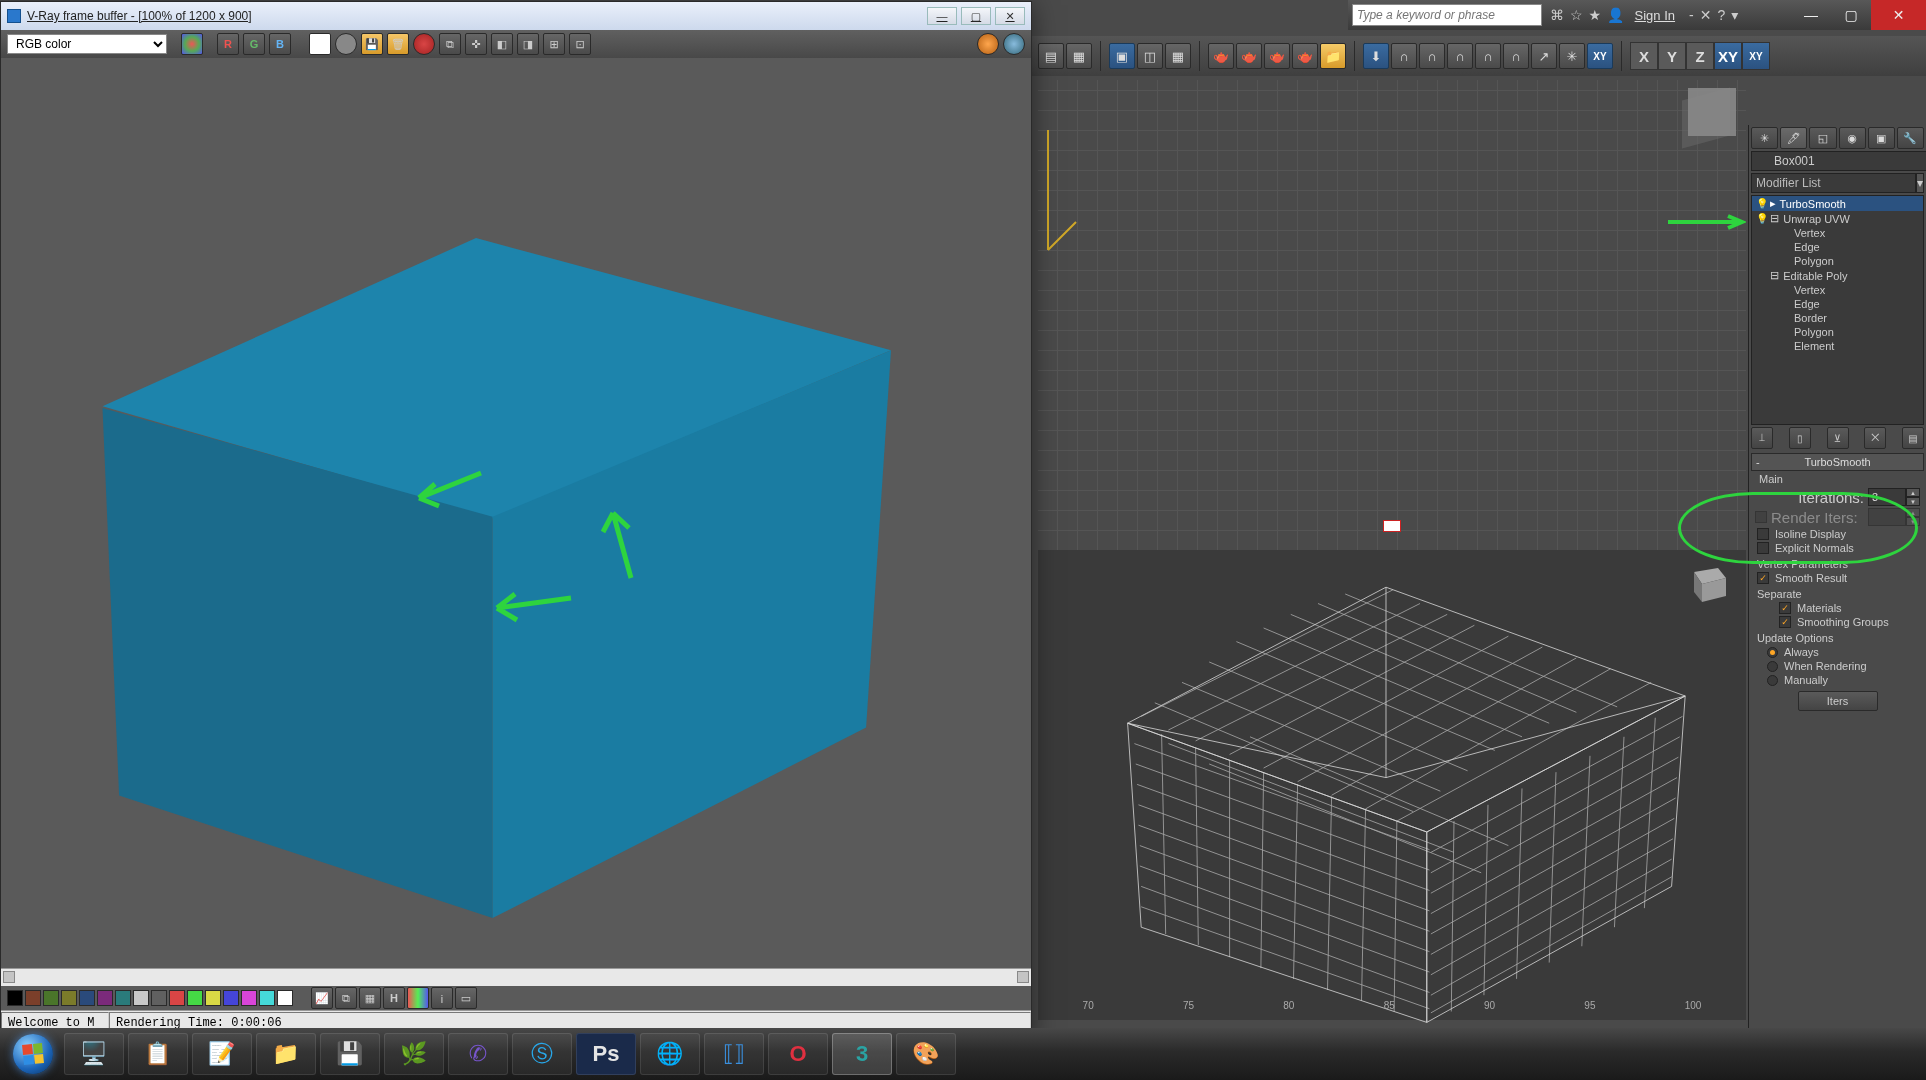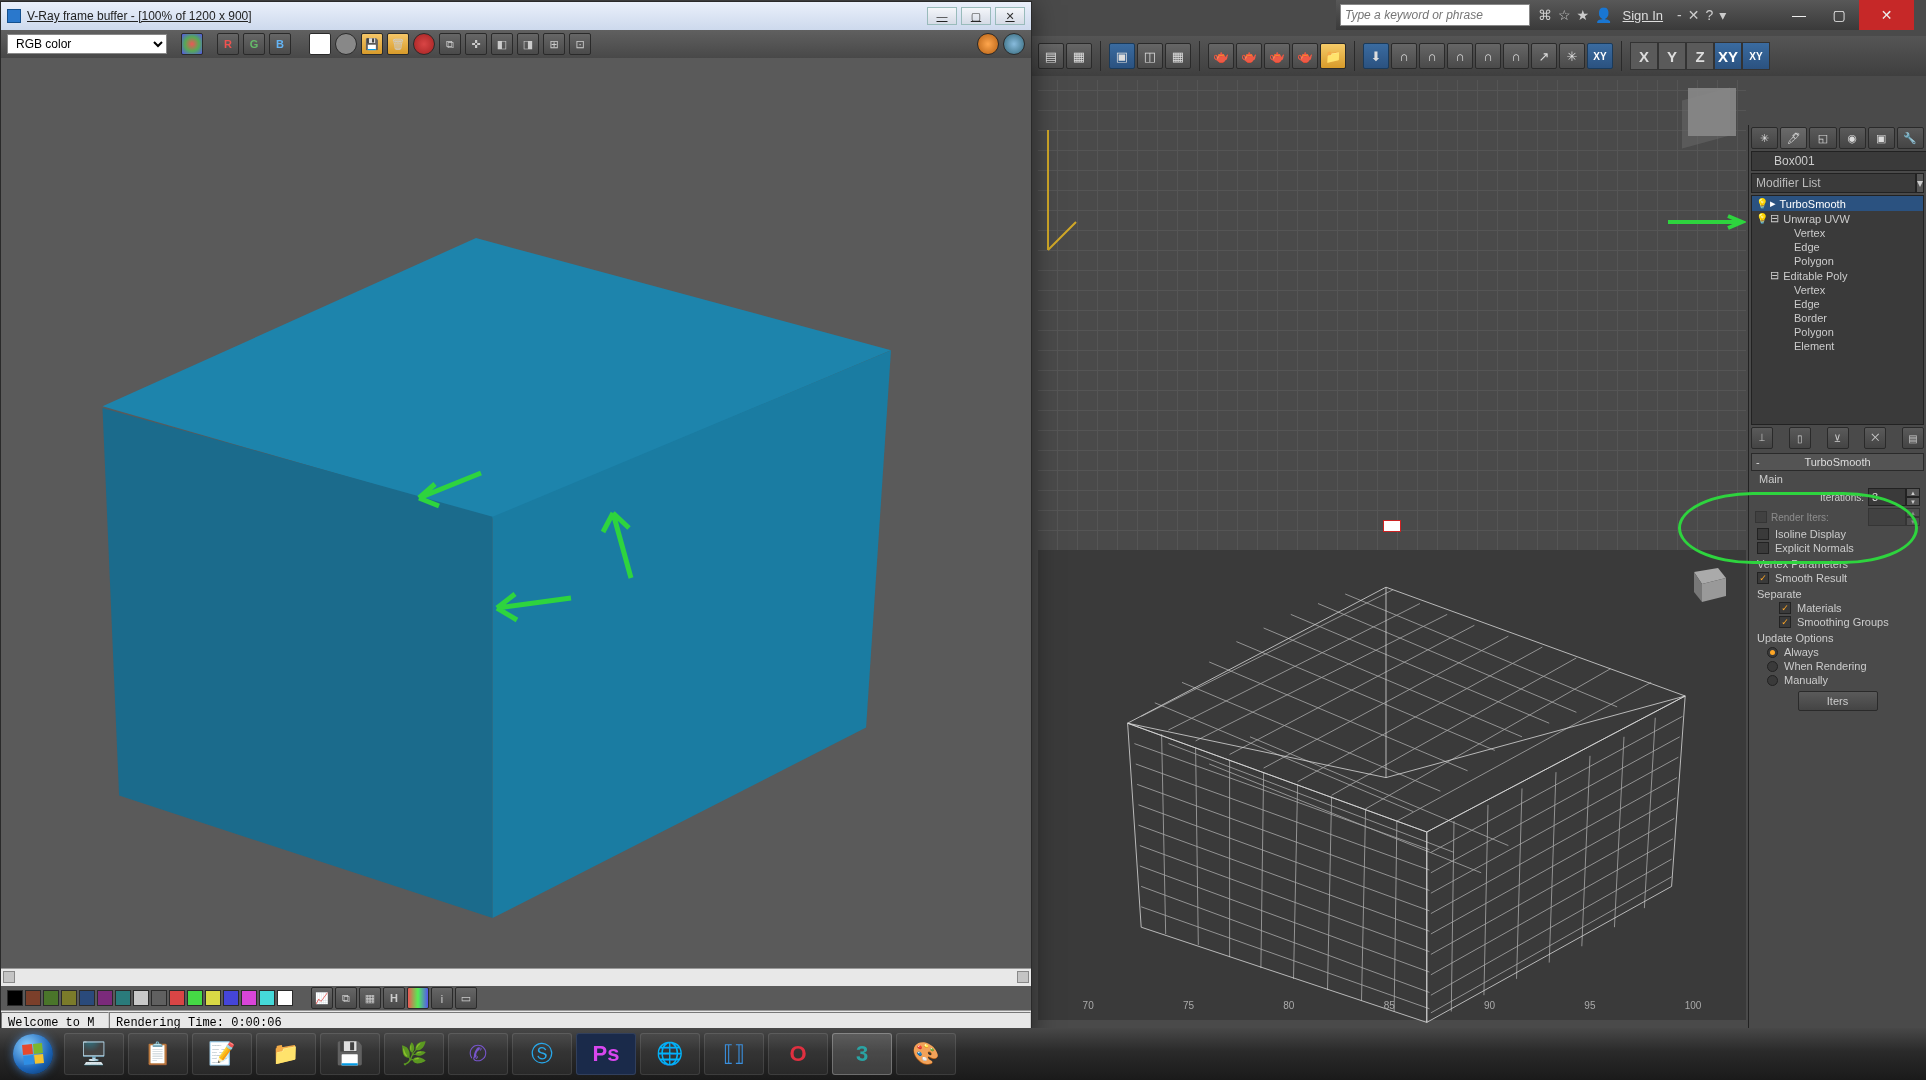--- a/index.html
+++ b/index.html
@@ -1,19 +1,19 @@
 <!DOCTYPE html>
 <html><head>
 <meta charset="utf-8">
 <style>
 * { margin:0; padding:0; box-sizing:border-box; font-family:"Segoe UI",Tahoma,sans-serif; }
 body { width:1926px; height:1080px; background:#4a4a4a; position:relative; overflow:hidden; font-size:12px; color:#ccc; }
 
 
-.top-titlebar { position:absolute; top:0; right:12px; height:30px; width:578px; background:linear-gradient(#585858,#3a3a3a); display:flex; align-items:center; }
+.top-titlebar { position:absolute; top:0; right:0; height:30px; width:578px; background:linear-gradient(#585858,#3a3a3a); display:flex; align-items:center; }
 .search-box { background:#fff; width:190px; height:22px; border:1px solid #888; margin-left:4px; padding:2px 4px; color:#888; font-style:italic; font-size:12px; }
 .title-icons { display:flex; gap:6px; margin-left:8px; align-items:center; }
 .title-icons span { color:#ccc; font-size:14px; }
 .signin { margin-left:10px; font-size:13px; color:#ddd; text-decoration:underline; }
 .win-btns { margin-left:auto; display:flex; height:100%; }
 .win-btn { width:40px; display:flex; align-items:center; justify-content:center; font-size:14px; color:#eee; }
 .win-close { background:#c62828; width:55px; }
 
 
 .main-toolbar { position:absolute; top:36px; left:1030px; right:0; height:40px; background:linear-gradient(#555,#3f3f3f); display:flex; align-items:center; gap:4px; padding:0 4px; }
@@ -69,21 +69,21 @@
 .stack-row .bulb { width:10px; font-size:10px; }
 .stack-row.sel { background:#2b5280; color:#fff; }
 .stack-row.child2 { padding-left:42px; }
 .stack-btns { margin-top:2px; display:flex; gap:4px; justify-content:space-between; }
 .sb { width:22px; height:22px; background:linear-gradient(#5a5a5a,#444); border:1px solid #2a2a2a; border-radius:2px; display:flex; align-items:center; justify-content:center; font-size:10px; }
 .rollout { margin-top:4px; }
 .roll-hdr { height:18px; background:#545454; border:1px solid #2a2a2a; display:flex; align-items:center; justify-content:center; font-size:11px; color:#ddd; position:relative; }
 .roll-hdr .collapse { position:absolute; left:4px; }
 .roll-sub { font-size:11px; color:#ccc; padding:2px 4px 2px 8px; }
 .param-row { display:flex; align-items:center; padding:1px 4px; gap:4px; }
-.param-row .lbl { flex:1; text-align:right; font-size:10px; }
+.param-row .lbl { flex:1; text-align:right; font-size:15px; }
 .spin { display:flex; }
 .spin input { width:38px; height:18px; background:#3a3a3a; border:1px solid #222; color:#ddd; font-size:11px; padding:0 3px; }
 .spinbtns { width:14px; display:flex; flex-direction:column; }
 .spinbtns div { height:9px; background:#555; border:1px solid #222; font-size:6px; display:flex; align-items:center; justify-content:center; }
 .chk-row { display:flex; align-items:center; padding:1px 6px; gap:6px; font-size:11px; }
 .chk { width:12px; height:12px; background:#3a3a3a; border:1px solid #222; display:flex; align-items:center; justify-content:center; font-size:9px; color:#ffa726; }
 .radio { width:11px; height:11px; border-radius:50%; background:#3a3a3a; border:1px solid #222; display:flex; align-items:center; justify-content:center; }
 .radio.ck::after { content:""; width:5px; height:5px; border-radius:50%; background:#ffa726; }
 .btn { margin:4px auto; display:block; width:80px; height:20px; background:linear-gradient(#5a5a5a,#444); border:1px solid #2a2a2a; border-radius:2px; font-size:11px; color:#ccc; }
 .subhdr { font-size:11px; color:#ccc; padding:3px 6px 1px; }
@@ -563,21 +563,21 @@
       </div>
     </div>
   <div class="tapp">🖥️</div>
   <div class="tapp">📋</div>
   <div class="tapp">📝</div>
   <div class="tapp">📁</div>
   <div class="tapp">💾</div>
   <div class="tapp">🌿</div>
   <div class="tapp" style="color:#7755cc">✆</div>
   <div class="tapp" style="color:#28a8ea">Ⓢ</div>
-  <div class="tapp" style="background:#1a2a4a;color:#d946ef">
+  <div class="tapp" style="background:#1a2a4a;color:#e5e5e5">
       <b>Ps</b>
     </div>
   <div class="tapp">🌐</div>
   <div class="tapp" style="color:#3a8edb">⟦⟧</div>
   <div class="tapp" style="color:#e03040">
       <b>O</b>
     </div>
   <div class="tapp active" style="color:#2aa3a3">
       <b>3</b>
     </div>

